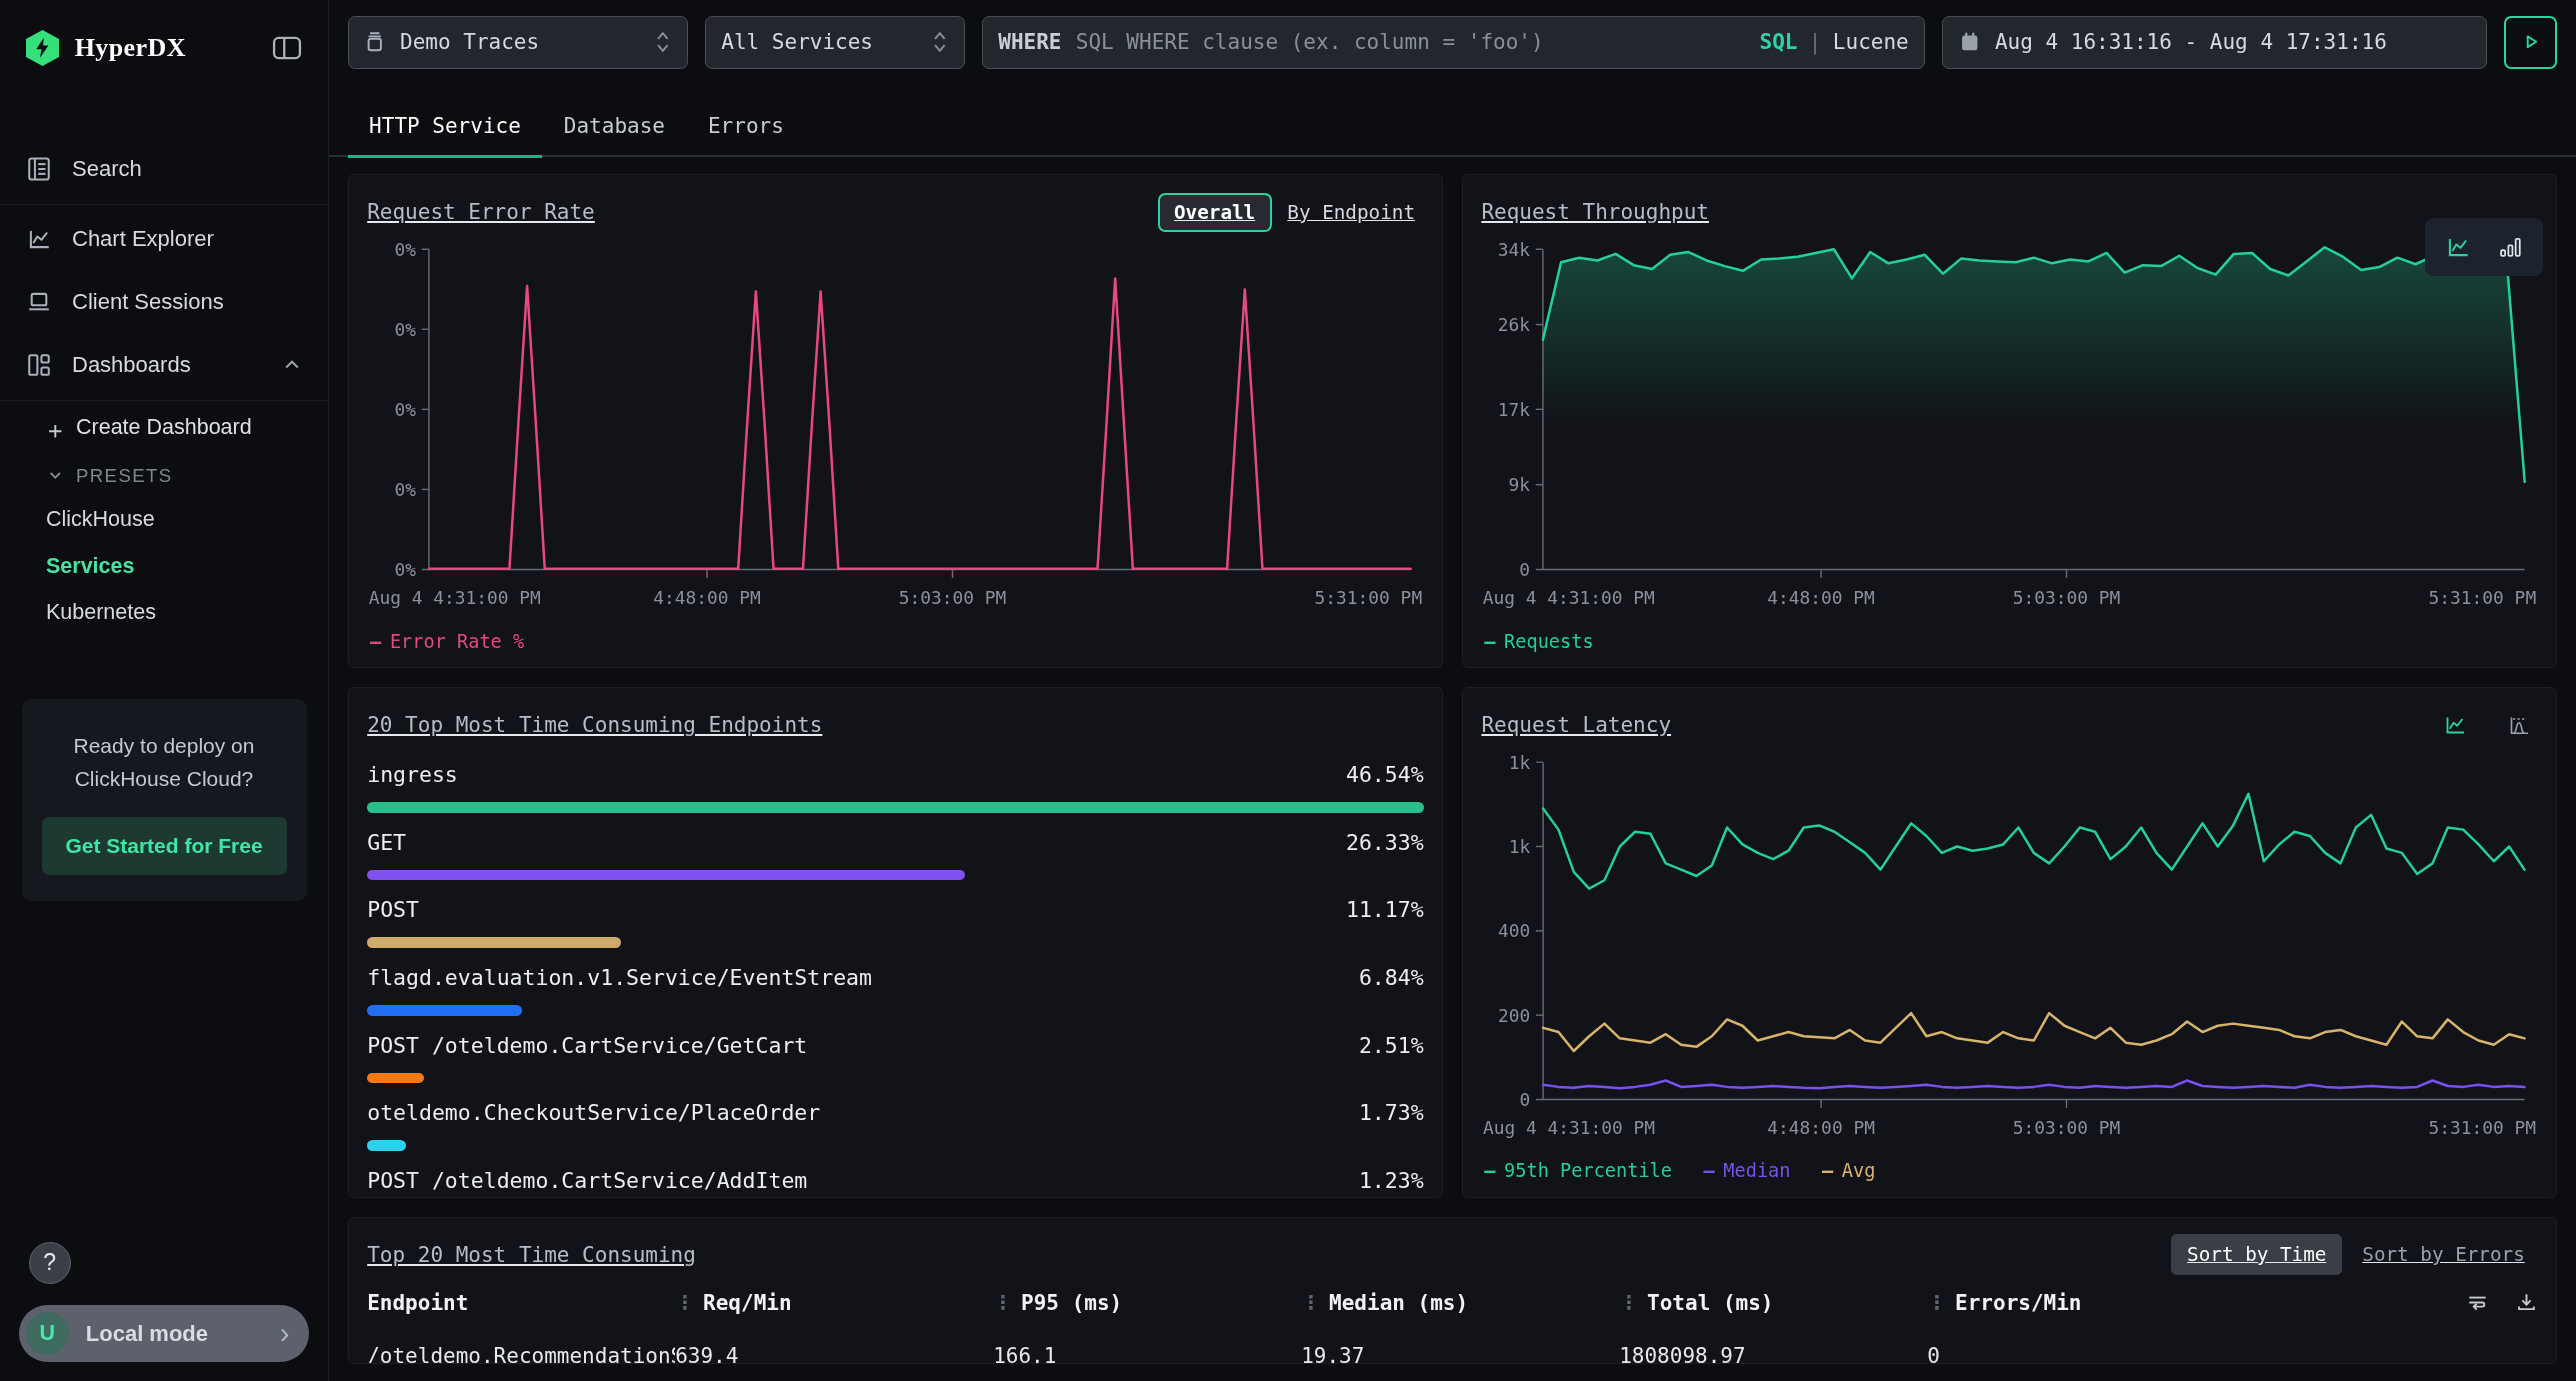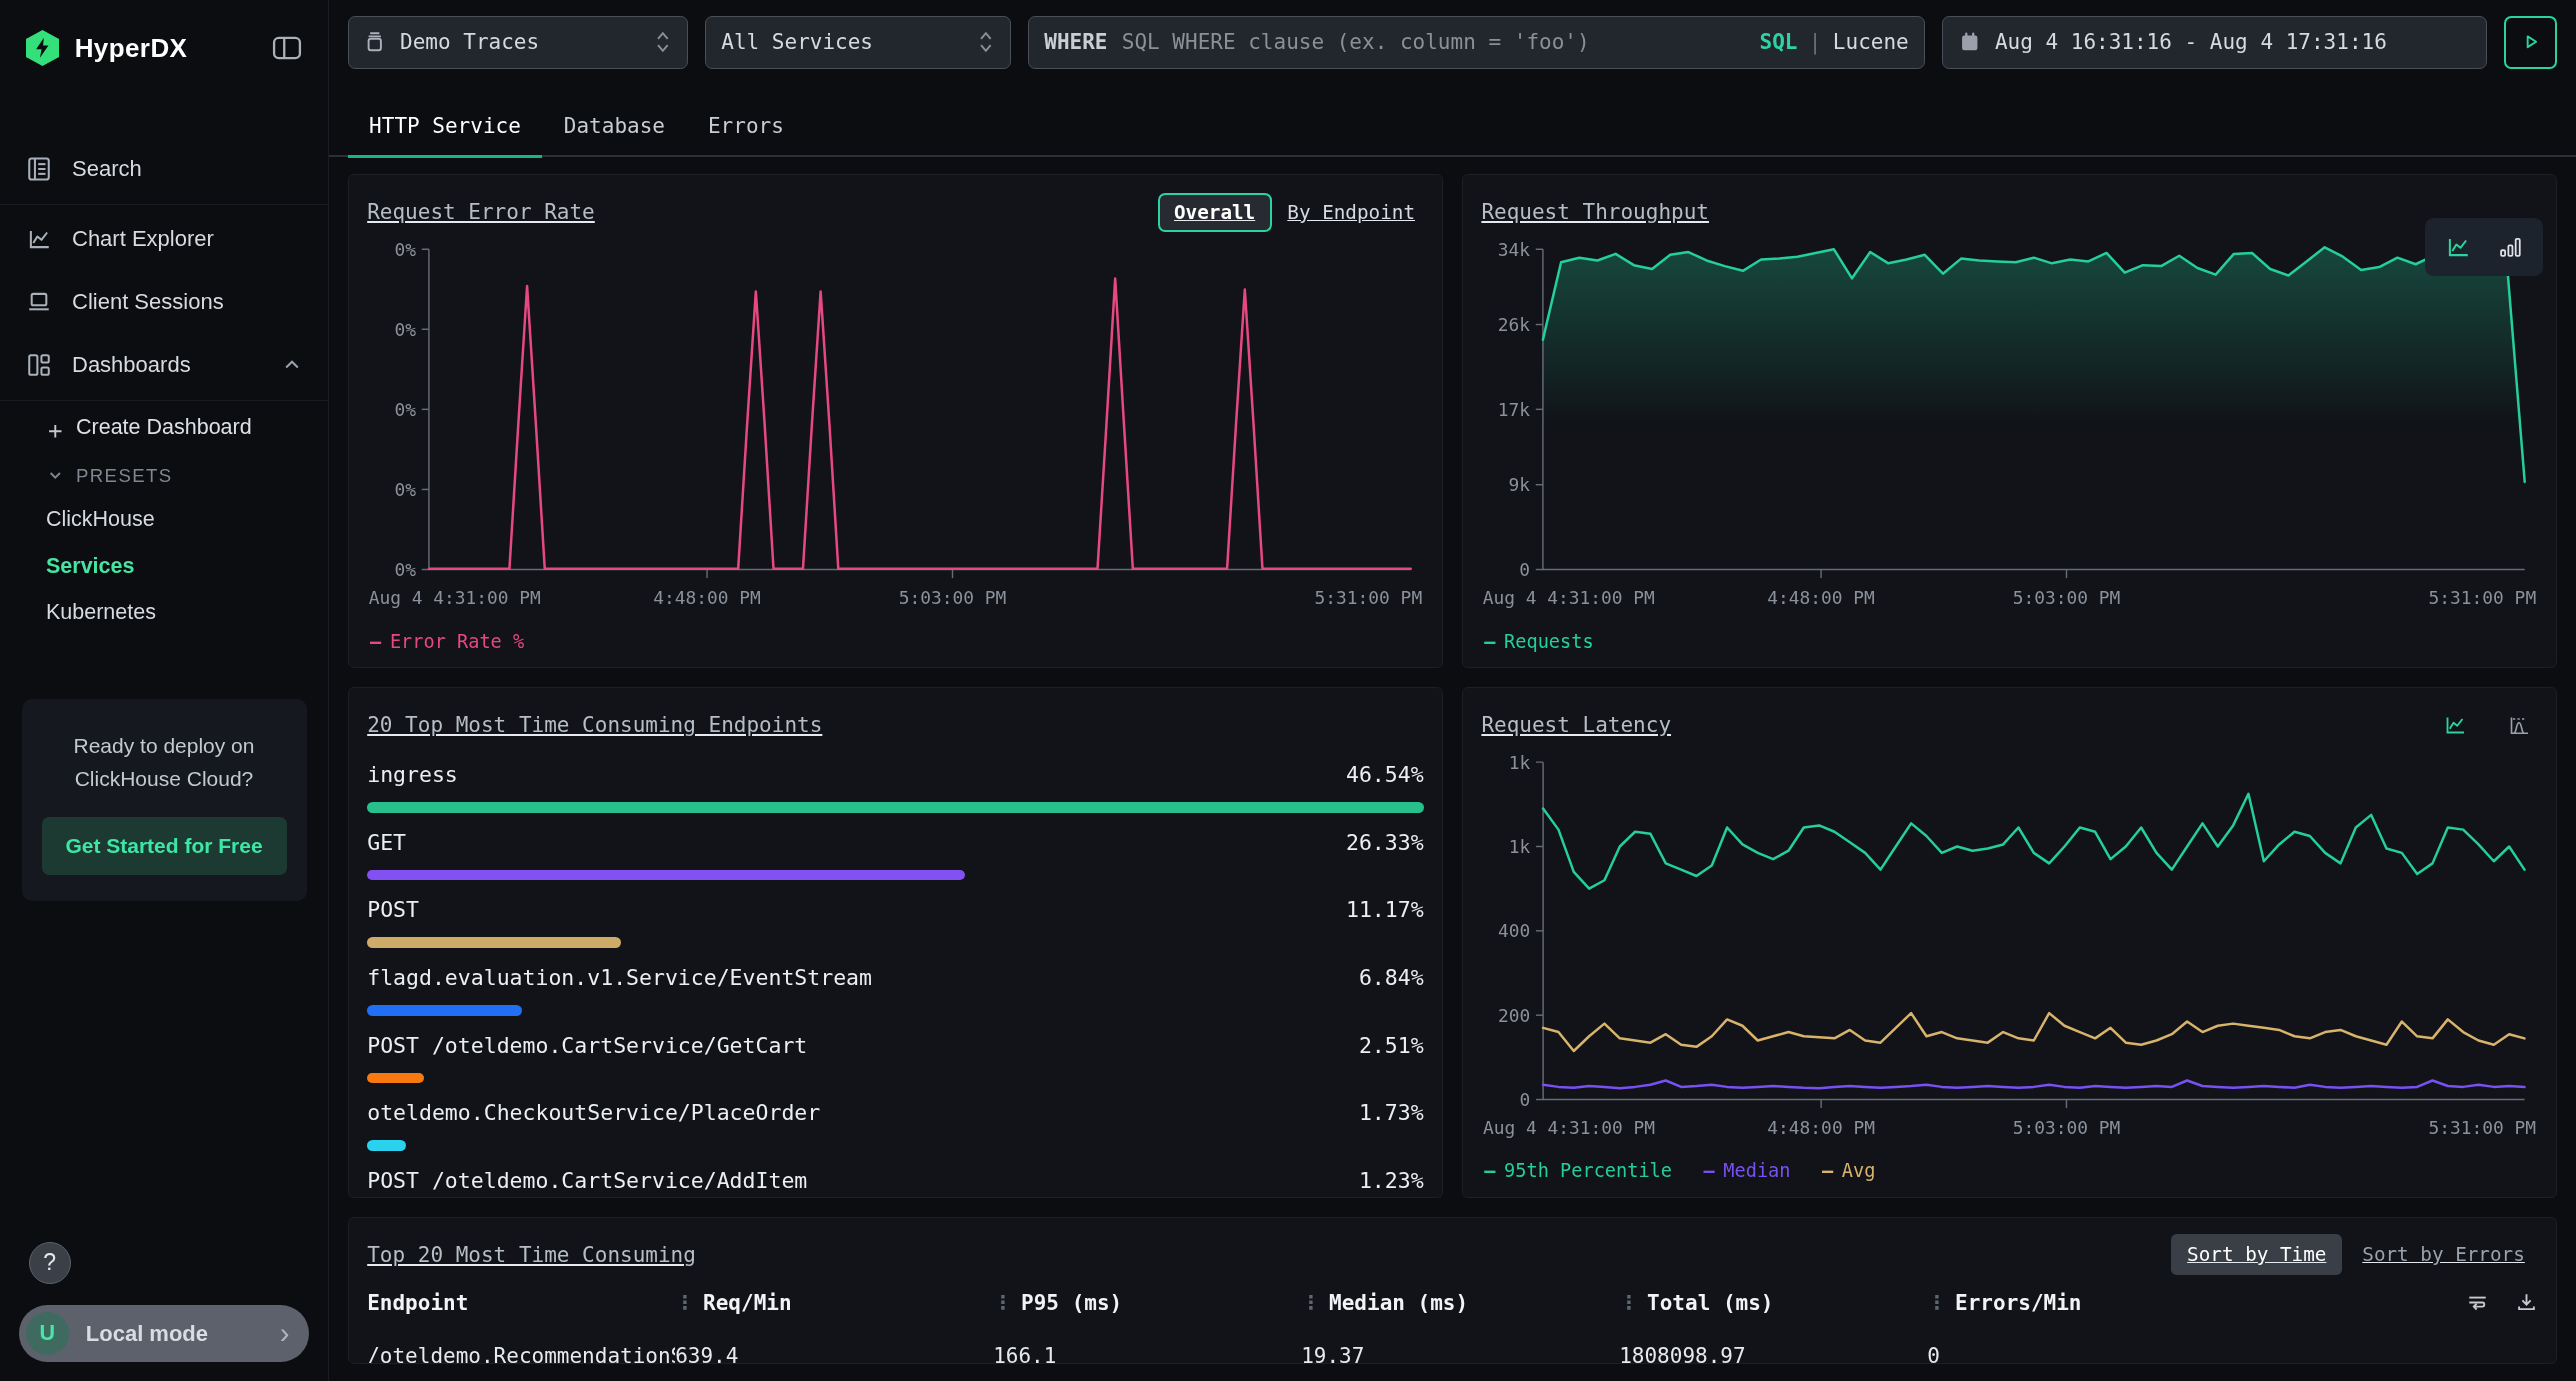--- a/index.html
+++ b/index.html
@@ -6,21 +6,21 @@
   html,body{width:2576px;height:1381px;overflow:hidden;background:#0b0d10;color:#e6e9ed;
     font-family:"DejaVu Sans Mono","Liberation Mono",monospace;}
   .app{display:flex;width:100%;height:100%}
 
   
   .sidebar{width:329px;min-width:329px;background:#0b0d10;border-right:1.4px solid #1a1e24;
     display:flex;flex-direction:column;font-family:"Liberation Sans","DejaVu Sans",sans-serif;}
   .logo-row{display:flex;align-items:center;gap:15.7px;padding:30px 26px 21.5px 26px;}
   .logo-hex{width:33px;height:36px;background:#34e07a;clip-path:polygon(50% 0,100% 25%,100% 75%,50% 100%,0 75%,0 25%);
     display:flex;align-items:center;justify-content:center;}
-  .brand{font-size:26px;font-weight:bold;color:#fff;letter-spacing:0.4px;font-family:Liberation Sans, sans-serif;}
+  .brand{font-size:26px;font-weight:bold;color:#fff;letter-spacing:0.4px;font-family:Liberation Serif, serif;}
   .collapse-btn{margin-left:auto;display:flex;align-items:center;justify-content:center;cursor:pointer;}
   .nav-gap{height:50px}
   .nav-item{display:flex;align-items:center;gap:20px;padding:18.6px 26px;font-size:22px;color:#d7dbe0;cursor:pointer;}
   .nav-item .chev{margin-left:auto;color:#9aa1ac}
   .divider{border-top:1.4px solid #171b21;margin:2.9px 0;}
   .sub-item{padding:11.4px 26px 11.4px 46px;font-size:21.5px;color:#dde1e6;display:flex;align-items:flex-end;gap:11.4px;cursor:pointer;}
   .presets{color:#7f8792;font-size:18.6px;letter-spacing:1.4px;padding:13px 26px 10px 46px;display:flex;align-items:center;gap:11.4px;}
   .preset-item{padding:10.7px 26px 10.7px 46px;font-size:21.5px;color:#d7dbe0;cursor:pointer;}
   .preset-item.active{color:#46e3a2;font-weight:bold;}
   .promo{margin:63px 21.5px 0 21.5px;background:#15181f;border-radius:10px;padding:31.5px 20px 26px;text-align:center;}
@@ -36,21 +36,21 @@
     display:flex;align-items:center;justify-content:center;}
   .user-label{color:#d9dde3;font-weight:bold;font-size:22px;}
   .user-chevron{margin-left:auto;color:#aeb6c2;font-size:29px;line-height:1;}
 
   
   .main{flex:1;display:flex;flex-direction:column;min-width:0;}
   .topbar{display:flex;gap:17px;padding:15.7px 18.6px;align-items:center;}
   .control{height:53px;background:#22262d;border:1.4px solid #4a505a;border-radius:7.2px;display:flex;
     align-items:center;gap:14.3px;padding:0 15.7px;font-size:21px;color:#d6dae0;cursor:pointer;}
   .control.source{width:340px}
-  .control.services{width:306px}
+  .control.services{width:260px}
   .control .tail{margin-left:auto;display:flex;align-items:center;gap:11.4px;}
   .where{flex:1;cursor:text;}
   .where-kw{font-weight:bold;color:#c9ced6;}
   .where-ph{color:#8a9099;}
   .lang-sql{color:#2fd3a2;font-weight:bold;}
   .lang-div{color:#6a7077;}
   .lang-lucene{color:#d6dae0;}
   .datepicker{width:545px;}
   .run-btn{width:53px;height:53px;min-width:53px;border:2.1px solid #2bd49e;border-radius:7.2px;background:transparent;
     display:flex;align-items:center;justify-content:center;cursor:pointer;}

